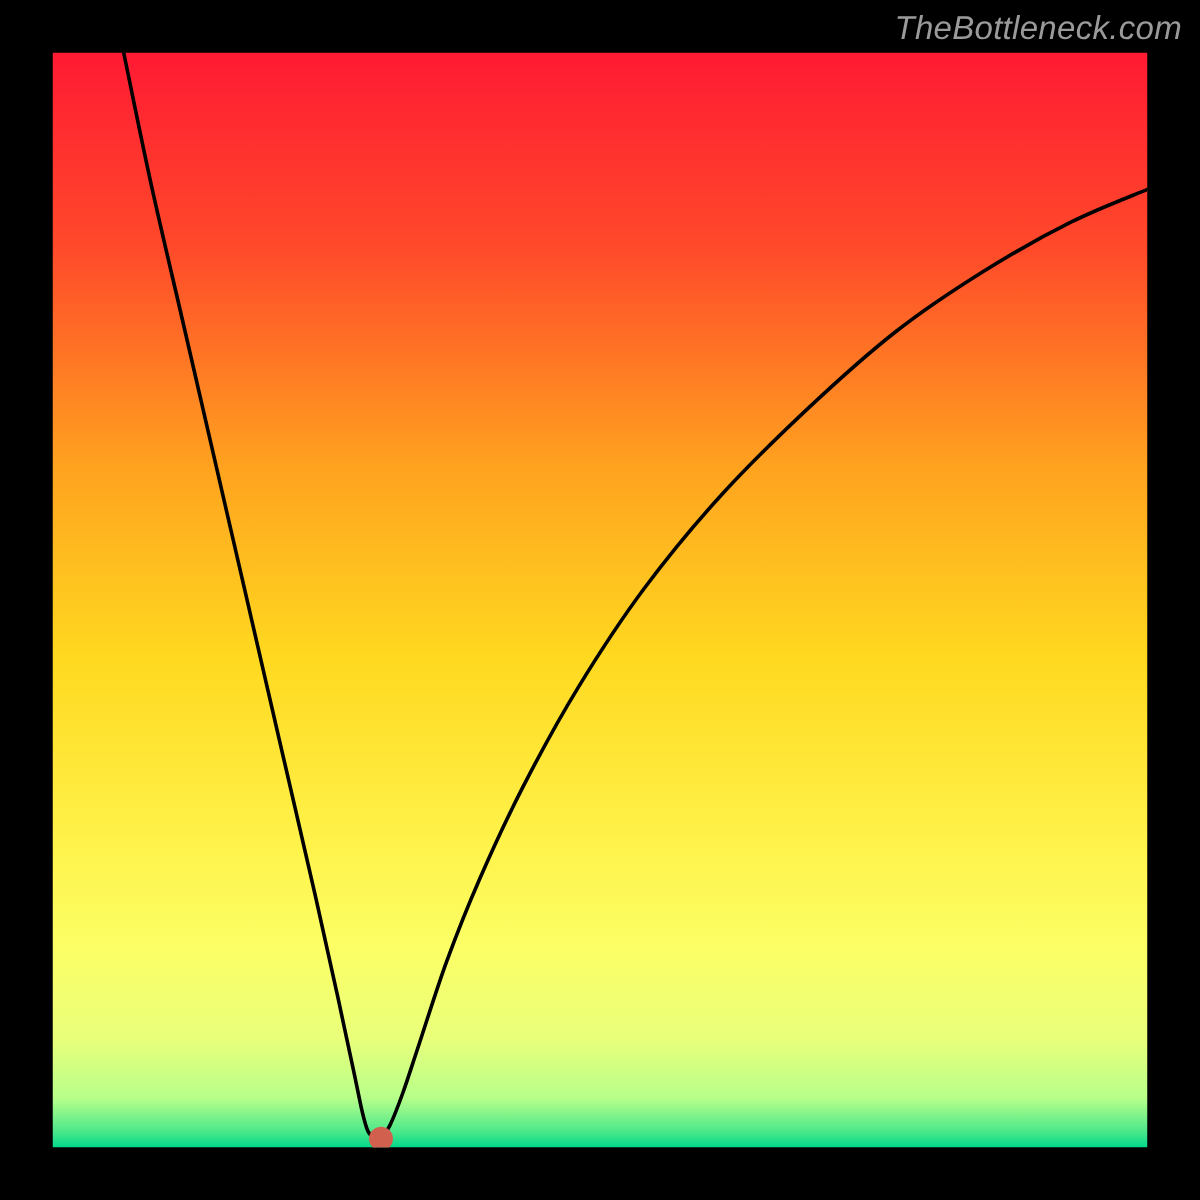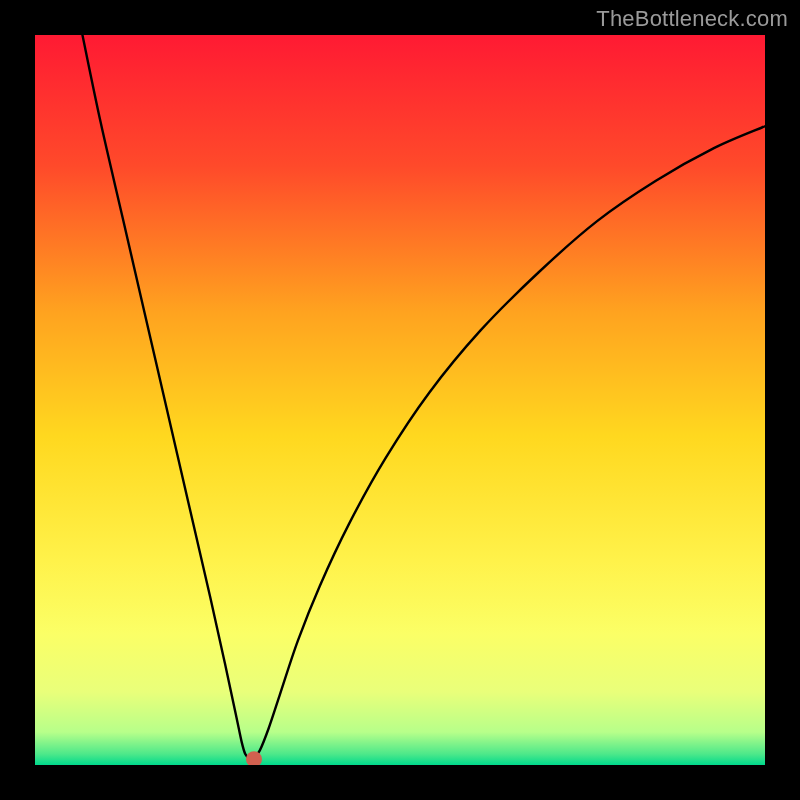--- a/index.html
+++ b/index.html
@@ -21,20 +21,21 @@
   }
   .watermark {
     position: absolute;
     top: 6px;
     right: 12px;
     color: #9a9a9a;
     font-size: 22px;
     font-weight: 500;
     letter-spacing: 0.2px;
     z-index: 5;
+    font-style: italic;
   }
   svg {
     display: block;
   }
 </style>
 </head>
 <body>
 
 <div class="watermark">TheBottleneck.com</div>
 

